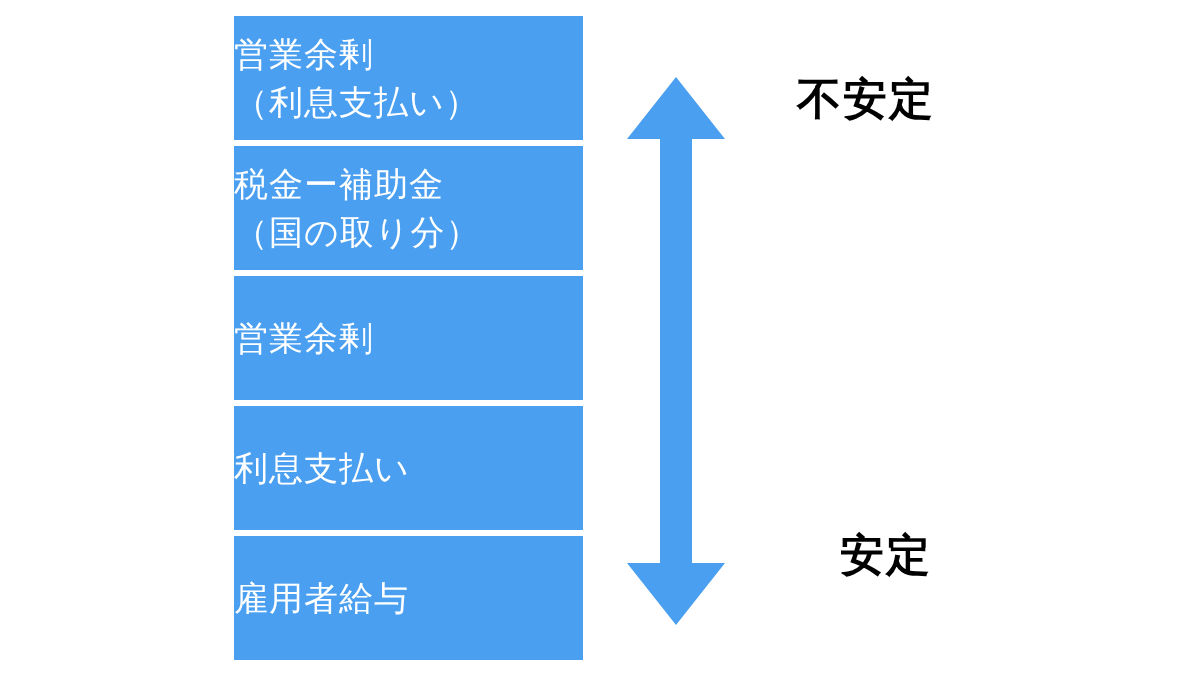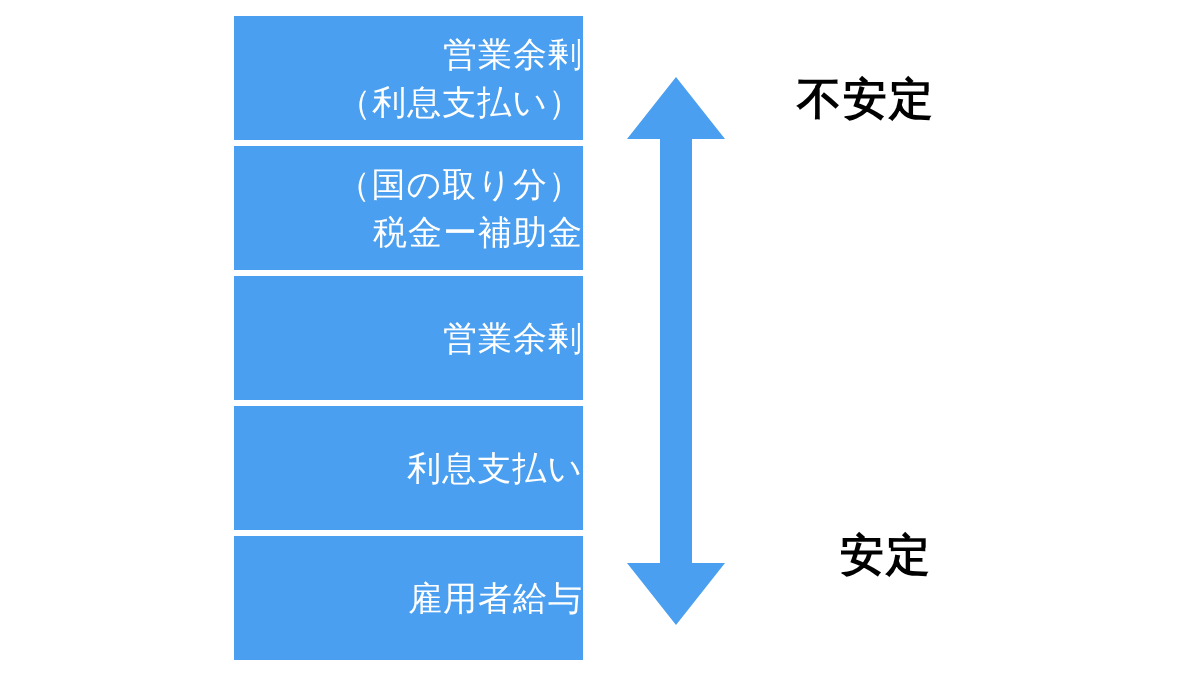--- a/index.html
+++ b/index.html
@@ -23,21 +23,21 @@
     display: flex;
     flex-direction: column;
     gap: 6px;
   }
   .box {
     height: 124px;
     background: var(--box-fill, #4a9ff0);
     color: var(--box-text, #ffffff);
     display: flex;
     flex-direction: column;
-    align-items: flex-end;
+    align-items: flex-start;
     justify-content: center;
     font-size: 34px;
     line-height: 48px;
     text-align: center;
     letter-spacing: 1px;
   }
   .arrow-svg {
     position: absolute;
     left: 627px;
     top: 77px;
@@ -70,22 +70,22 @@
 <body>
 
 <div class="canvas">
 
   <div class="stack">
     <div class="box">
       <span class="line">営業余剰</span>
       <span class="line">（利息支払い）</span>
     </div>
     <div class="box">
+      <span class="line">税金ー補助金</span>
       <span class="line">（国の取り分）</span>
-      <span class="line">税金ー補助金</span>
     </div>
     <div class="box">
       <span class="line">営業余剰</span>
     </div>
     <div class="box">
       <span class="line">利息支払い</span>
     </div>
     <div class="box">
       <span class="line">雇用者給与</span>
     </div>

